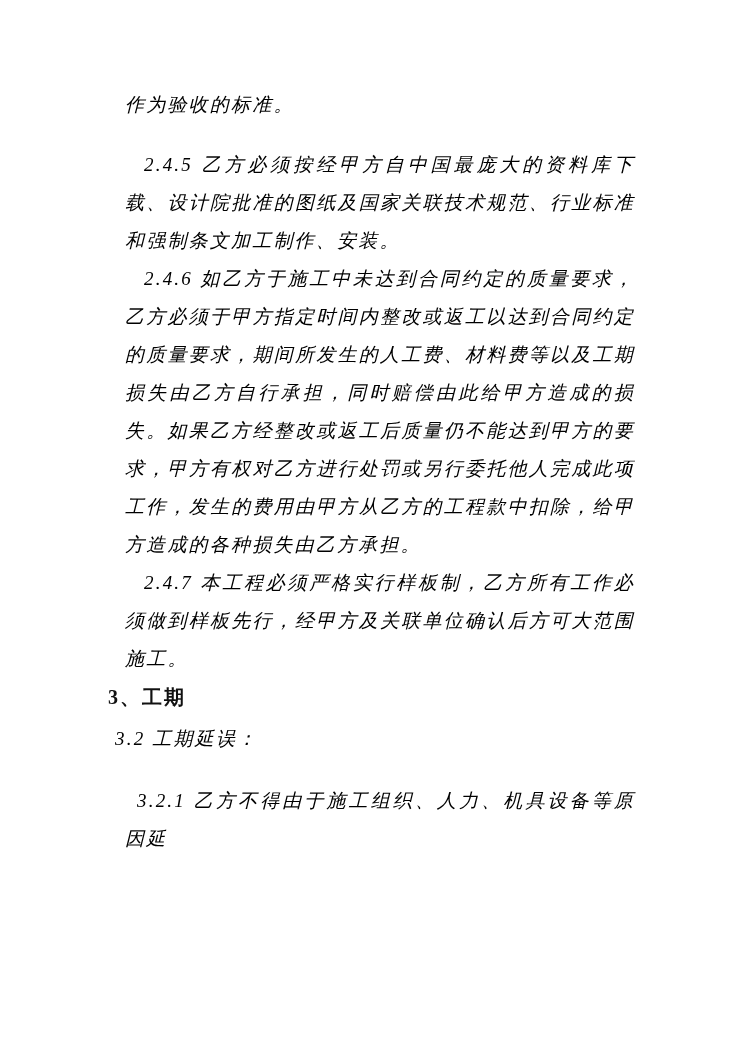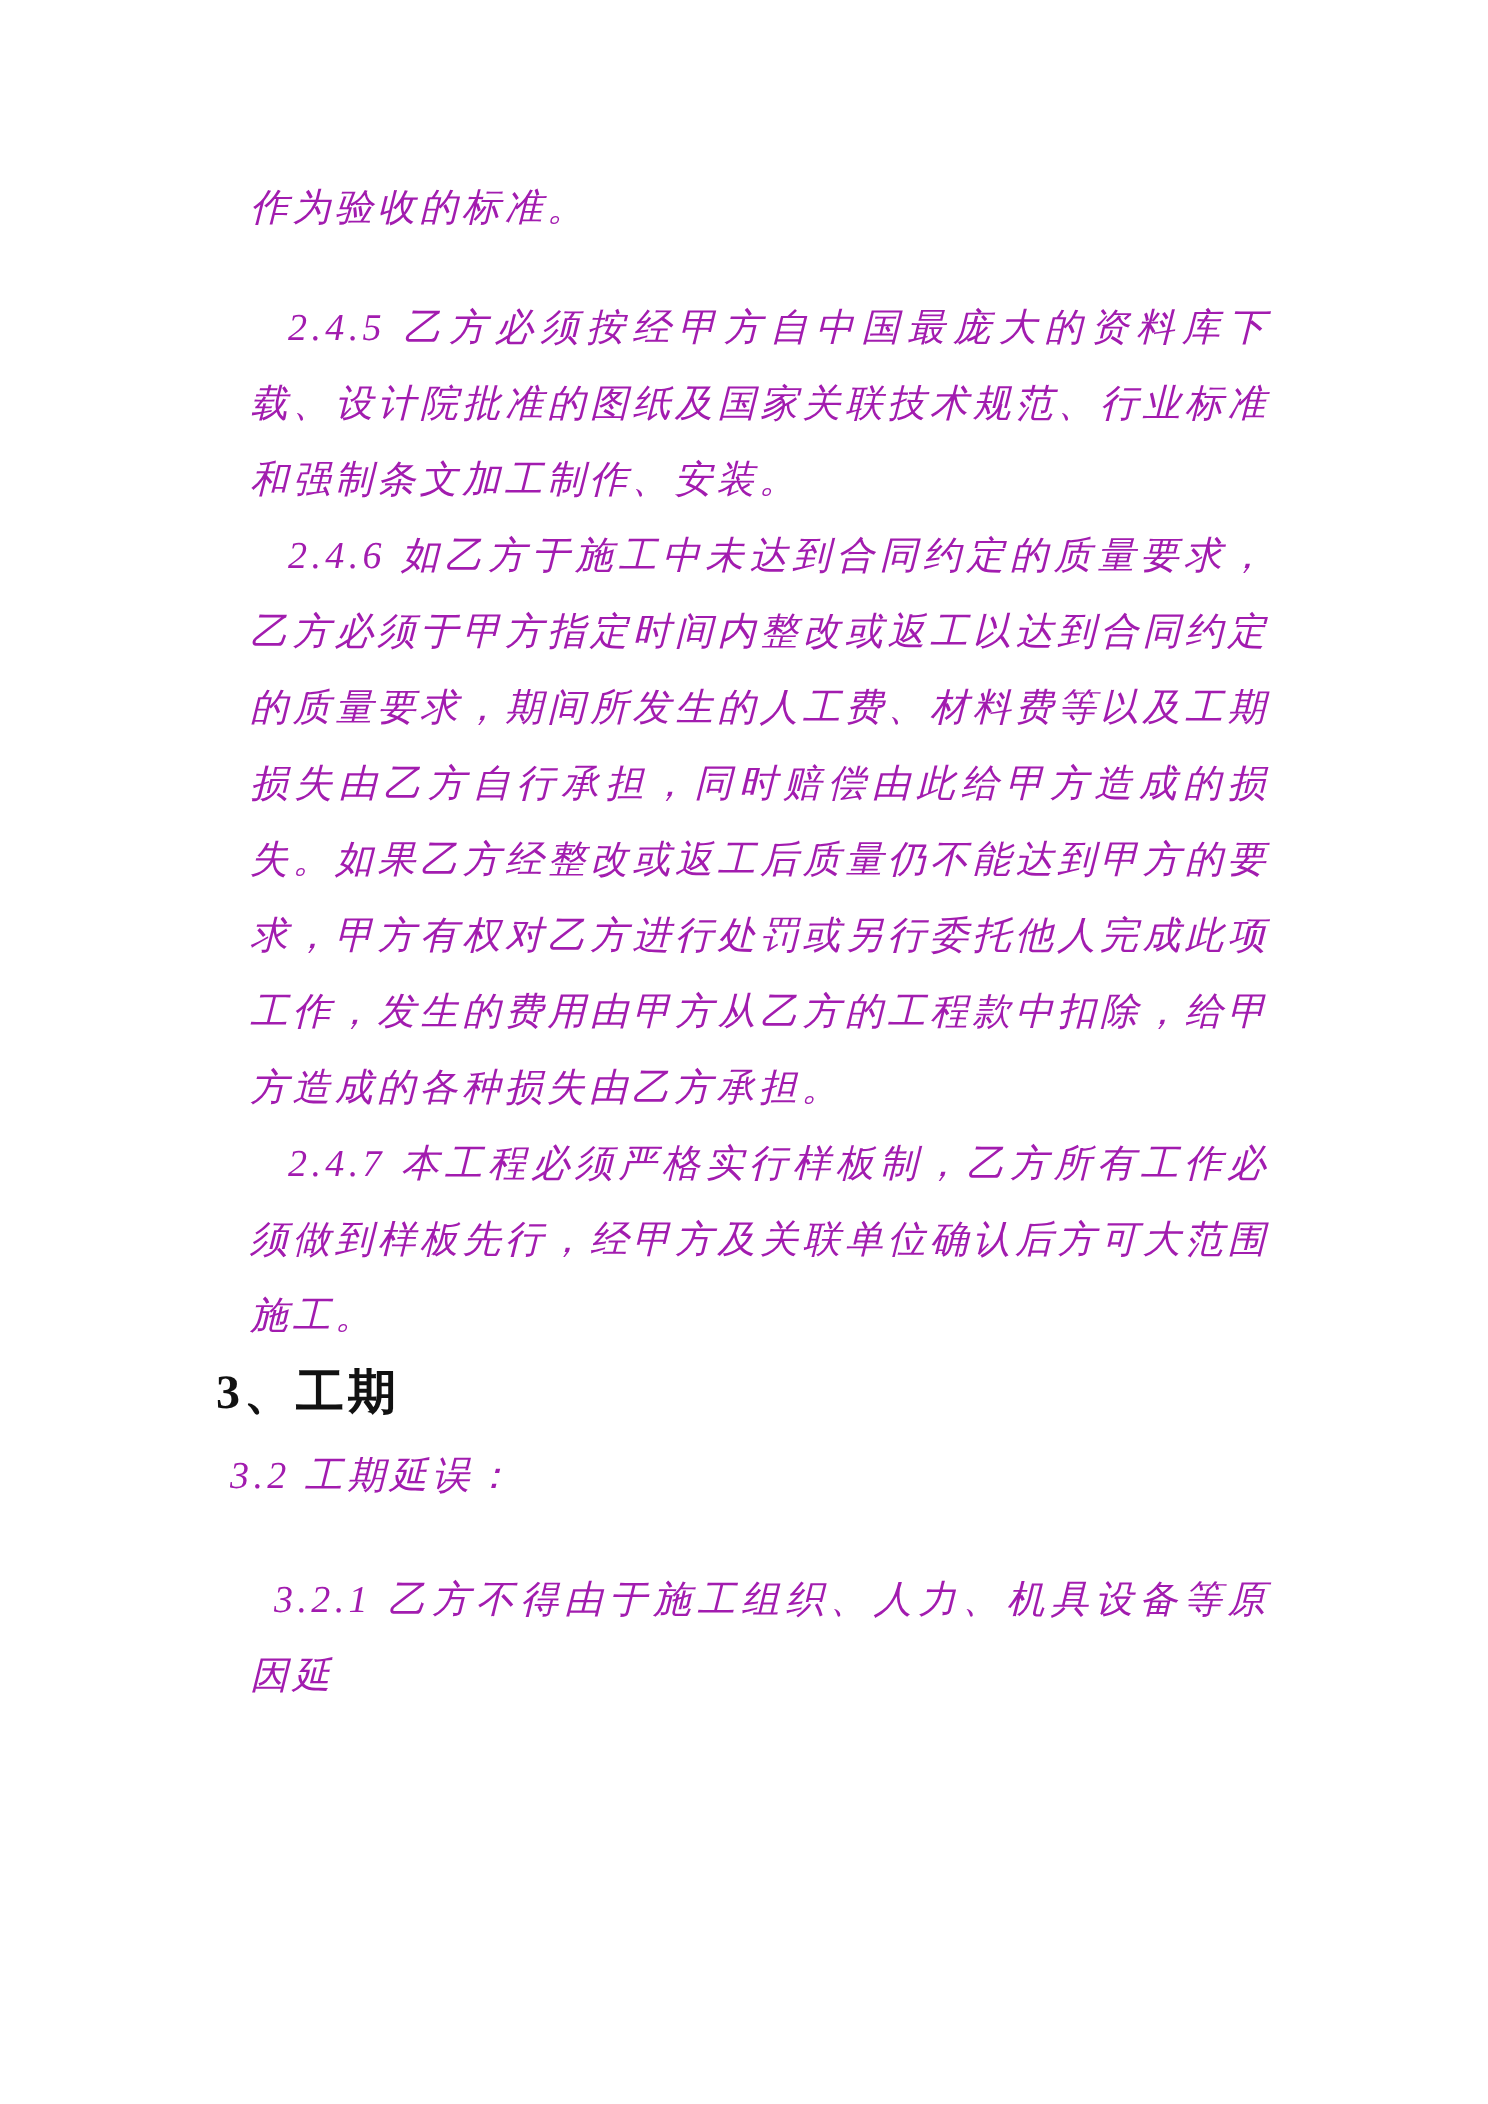--- a/index.html
+++ b/index.html
@@ -21,37 +21,37 @@
     width: 535px;
     padding-top: 86px;
   }
   .para {
     margin: 0;
     font-family: "Liberation Serif", "DejaVu Serif", serif;
     font-style: italic;
     font-size: 19px;
     line-height: 38px;
     letter-spacing: 2.2px;
-    color: #a21caf;
+    color: #000000;
     text-align: justify;
     text-justify: inter-character;
     text-align-last: left;
   }
   .tail   { margin-left: 25px; }
   .body   { margin-left: 25px; width: 510px; }
   .indent { text-indent: 19px; }
   .mt245  { margin-top: 22px; }
   .mt246  { }
   .mt247  { }
   .heading {
     margin: 0 0 0 8px;
     font-family: "Liberation Serif", "DejaVu Serif", serif;
     font-style: normal;
     font-weight: bold;
-    font-size: 24px;
+    font-size: 20px;
     line-height: 38px;
     letter-spacing: 2px;
     color: #111111;
   }
   .dateline   { margin-left: 15px; }
   .finishpara { margin-left: 0; width: 535px; text-indent: 14px; }
   .s32        { margin-left: 15px; margin-top: 4px; }
   .s321       { margin-left: 25px; margin-top: 24px; width: 510px; text-indent: 12px; }
   .blank {
     display: inline-block;

